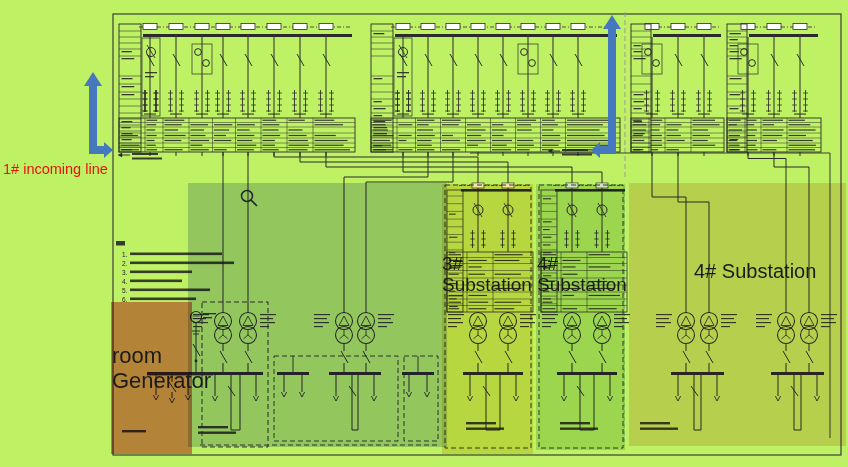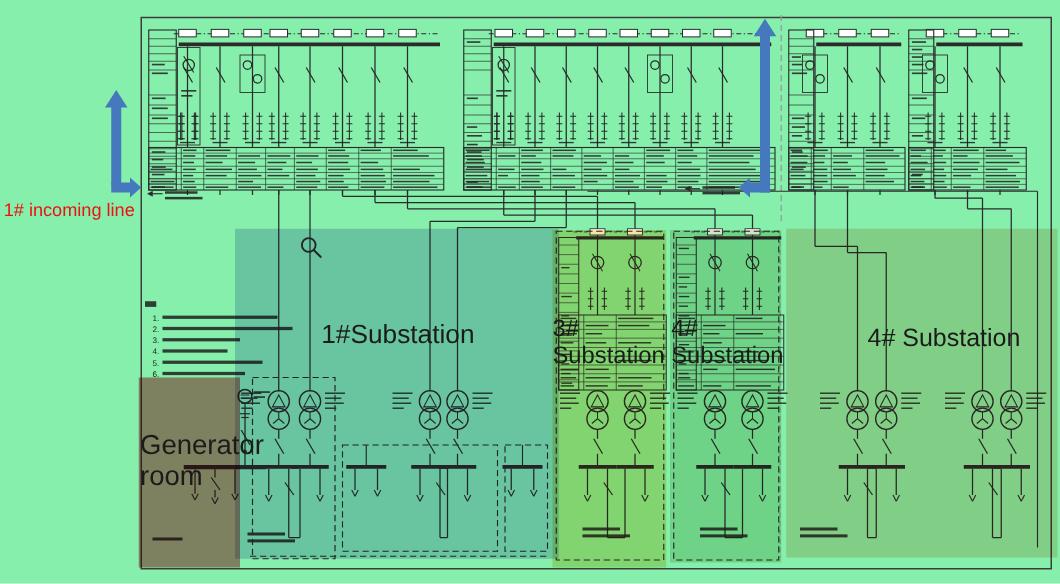--- a/index.html
+++ b/index.html
@@ -1,16 +1,16 @@
 <!DOCTYPE html>
 <html><head>
 <meta charset="utf-8">
 <style>
   html,body{margin:0;padding:0;background:#fff;}
-  #stage{position:relative;width:848px;height:467px;background:#86efac;overflow:hidden;
+  #stage{position:relative;width:848px;height:467px;background:#bef264;overflow:hidden;
          font-family:"Liberation Sans",sans-serif;}
   #dg{position:absolute;left:0;top:0;z-index:1;}
   .overlay{position:absolute;z-index:2;mix-blend-mode:multiply;pointer-events:none;}
   .region-label{position:absolute;z-index:3;color:#1b1b1b;line-height:1.12;
                 font-family:"Liberation Sans",sans-serif;white-space:nowrap;}
   #incoming-label{position:absolute;z-index:3;left:3px;top:161px;font-size:14.5px;
                   font-family:"Liberation Sans",sans-serif;white-space:nowrap;}
 </style>
 </head>
 <body>
@@ -1255,27 +1255,24 @@
         <polygon points="612,15 603,29 621,29" fill="#4678bd" stroke="none" stroke-width="0.9"></polygon>
         <rect x="608" y="27" width="8" height="127" fill="#4678bd"></rect>
         <rect x="600" y="146" width="16" height="8" fill="#4678bd"></rect>
         <polygon points="600,142 600,158 591,150" fill="#4678bd" stroke="none" stroke-width="0.9"></polygon>
       </g>
     </svg>
   <div id="incoming-label" style="color: rgb(238, 17, 17);">1# incoming line</div>
 
 <div class="overlay" style="left: 111px; top: 302px; width: 81px; height: 152px; background: rgb(240, 138, 140);"></div>
     <div class="region-label" style="left: 112px; top: 344px; font-size: 22px; color: rgb(27, 27, 27);">
+      <div>room</div>
       <div>Generator</div>
-      <div>room</div>
     </div>
     <div class="overlay" style="left: 188px; top: 183px; width: 259px; height: 264px; background: rgb(197, 210, 236);"></div>
-    <div class="region-label" style="left: 257px; top: 256px; font-size: 21px; color: rgb(27, 27, 27);">
-      <div>1#Substation</div>
-    </div>
     <div class="overlay" style="left: 442px; top: 184px; width: 91px; height: 270px; background: rgb(246, 227, 166);"></div>
     <div class="region-label" style="left: 442px; top: 253px; font-size: 19px; color: rgb(27, 27, 27);">
       <div>3#</div>
       <div>Substation</div>
     </div>
     <div class="overlay" style="left: 536px; top: 184px; width: 89px; height: 266px; background: rgb(210, 226, 198);"></div>
     <div class="region-label" style="left: 537px; top: 253px; font-size: 19px; color: rgb(27, 27, 27);">
       <div>4#</div>
       <div>Substation</div>
     </div>

